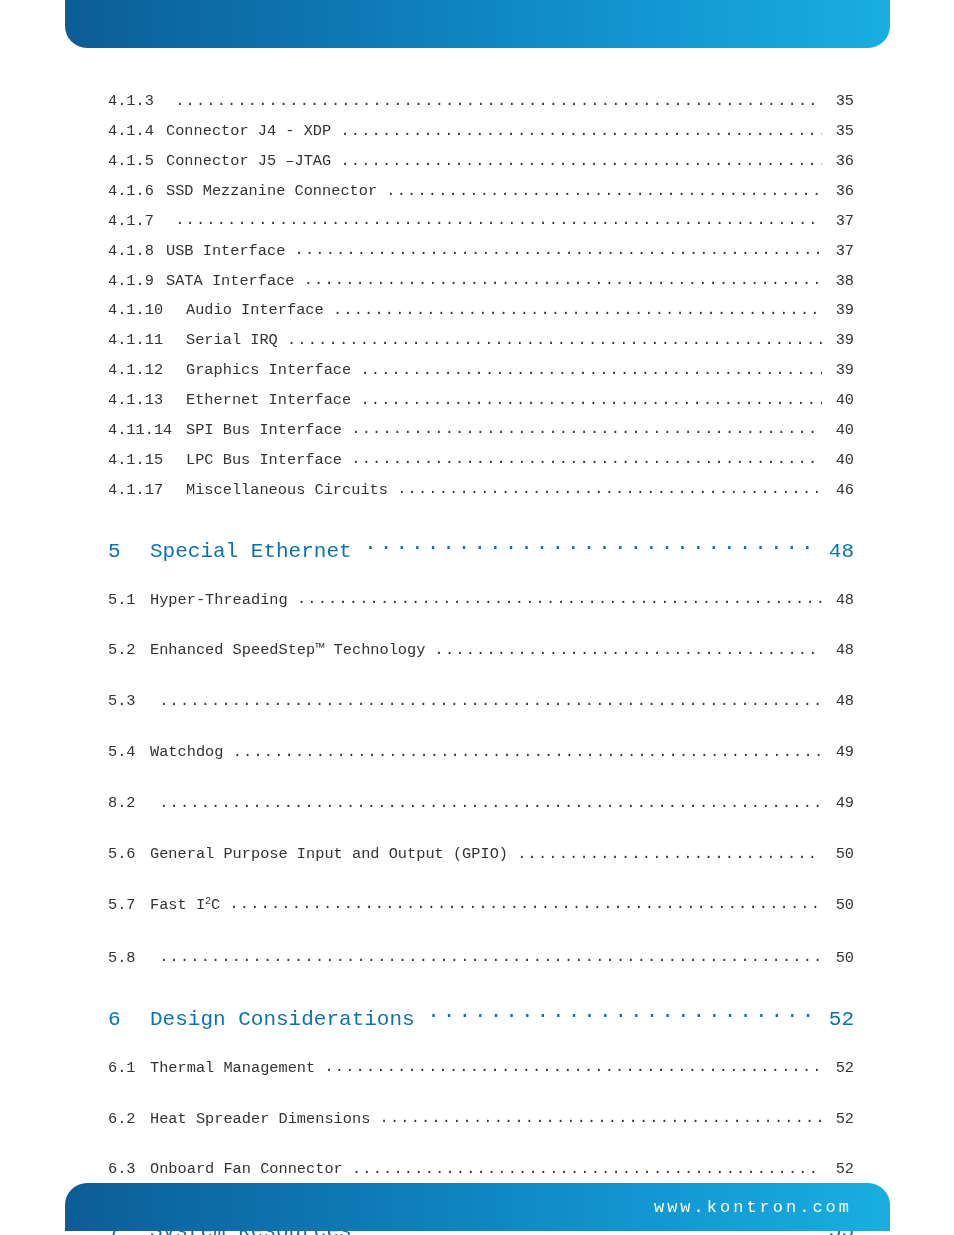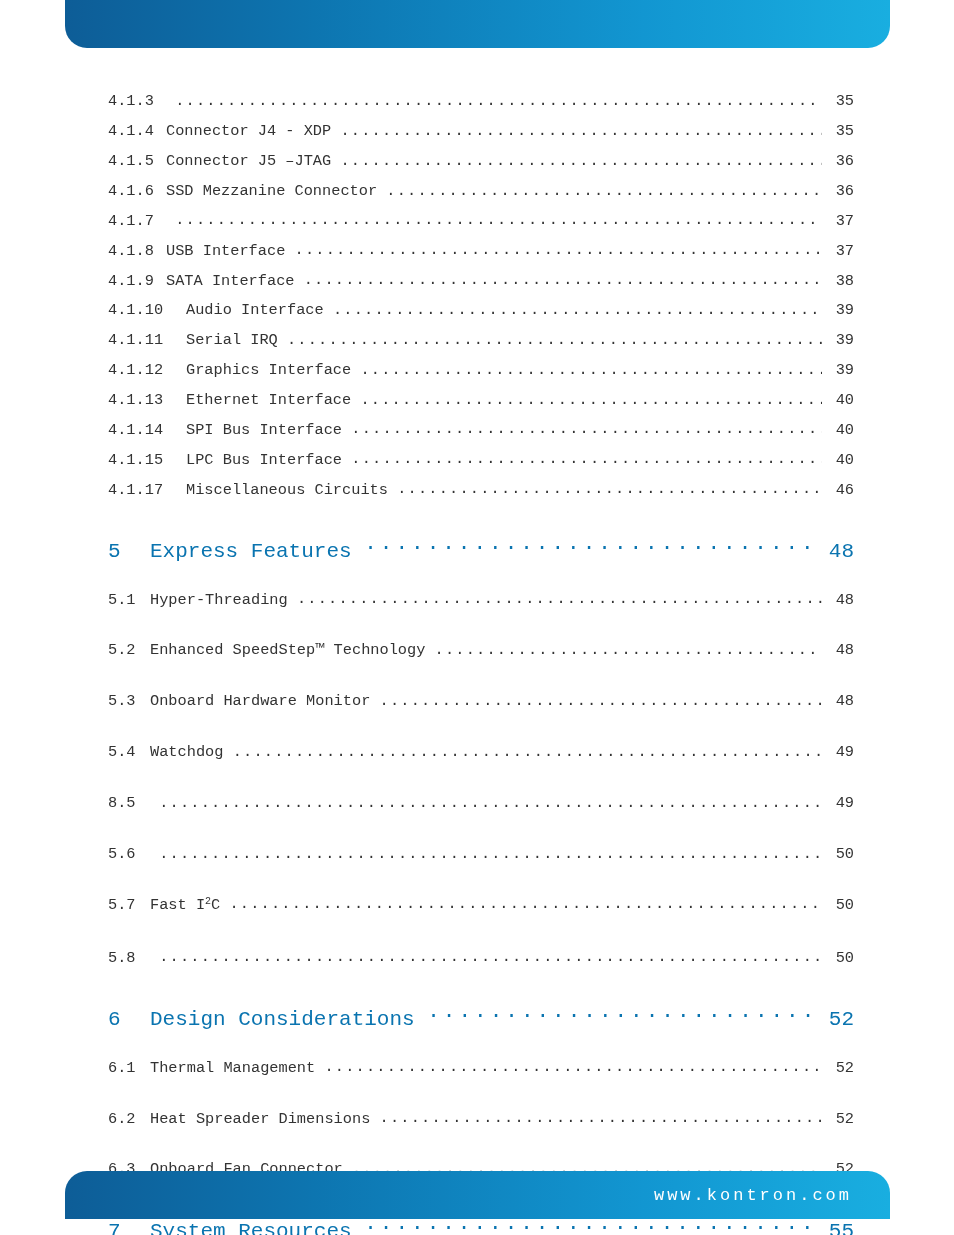--- a/index.html
+++ b/index.html
@@ -5,21 +5,21 @@
   html,body{margin:0;padding:0;background:#fff}
   body{width:954px;height:1235px;position:relative;
        font-family:"Courier New",monospace;color:#333}
 
   
   .topbar{position:absolute;left:65px;top:0;width:825px;height:48px;
           border-bottom-left-radius:22px;border-bottom-right-radius:22px;
           background:linear-gradient(90deg,#0d5d97 0%,#0d75b0 30%,#1296d1 70%,#19aee0 100%)}
 
   
-  .footerbar{position:absolute;left:65px;bottom:16px;width:825px;height:48px;
+  .footerbar{position:absolute;left:65px;bottom:4px;width:825px;height:48px;
              border-top-left-radius:22px;border-top-right-radius:22px;
              background:linear-gradient(90deg,#0d5d97 0%,#0d75b0 30%,#1296d1 70%,#19aee0 100%);
              color:#fff;display:flex;align-items:center;justify-content:flex-end;
              padding-right:38px;box-sizing:border-box;font-size:17px;letter-spacing:3px}
 
   
   .content{position:absolute;left:108px;right:100px;top:86px;bottom:80px}
 
   .row{display:flex;white-space:nowrap;font-size:15.3px;line-height:28.5px;align-items:baseline}
   .num{flex:0 0 auto}
@@ -131,21 +131,21 @@
       </div>
       <div class="row l3-row">
         <span class="num numw1">4.1.13</span>
         <span class="title">Ethernet Interface</span>
         <span>&nbsp;</span>
         <span class="dots"></span>
         <span>&nbsp;</span>
         <span class="pg">40</span>
       </div>
       <div class="row l3-row">
-        <span class="num numw1">4.1.14</span>
+        <span class="num numw1">4.11.14</span>
         <span class="title">SPI Bus Interface</span>
         <span>&nbsp;</span>
         <span class="dots"></span>
         <span>&nbsp;</span>
         <span class="pg">40</span>
       </div>
       <div class="row l3-row">
         <span class="num numw1">4.1.15</span>
         <span class="title">LPC Bus Interface</span>
         <span>&nbsp;</span>
@@ -158,21 +158,21 @@
         <span class="title">Miscellaneous Circuits</span>
         <span>&nbsp;</span>
         <span class="dots"></span>
         <span>&nbsp;</span>
         <span class="pg">46</span>
       </div>
     </div>
   <div id="chapters">
       <div class="chapter-row">
         <span class="num">5</span>
-        <span class="title">Express Features</span>
+        <span class="title">Special Ethernet</span>
         <span>&nbsp;</span>
         <span class="dots"></span>
         <span>&nbsp;</span>
         <span class="pg">48</span>
       </div>
       <div class="row l2-row">
         <span class="num numw2">5.1</span>
         <span class="title">Hyper-Threading</span>
         <span>&nbsp;</span>
         <span class="dots"></span>
@@ -182,43 +182,43 @@
       <div class="row l2-row">
         <span class="num numw2">5.2</span>
         <span class="title">Enhanced SpeedStep™ Technology</span>
         <span>&nbsp;</span>
         <span class="dots"></span>
         <span>&nbsp;</span>
         <span class="pg">48</span>
       </div>
       <div class="row l2-row">
         <span class="num numw2">5.3</span>
-        <span class="title">Onboard Hardware Monitor</span>
         <span>&nbsp;</span>
         <span class="dots"></span>
         <span>&nbsp;</span>
         <span class="pg">48</span>
       </div>
       <div class="row l2-row">
         <span class="num numw2">5.4</span>
         <span class="title">Watchdog</span>
         <span>&nbsp;</span>
         <span class="dots"></span>
         <span>&nbsp;</span>
         <span class="pg">49</span>
       </div>
       <div class="row l2-row">
-        <span class="num numw2">8.5</span>
+        <span class="num numw2">8.2</span>
         <span>&nbsp;</span>
         <span class="dots"></span>
         <span>&nbsp;</span>
         <span class="pg">49</span>
       </div>
       <div class="row l2-row">
         <span class="num numw2">5.6</span>
+        <span class="title">General Purpose Input and Output (GPIO)</span>
         <span>&nbsp;</span>
         <span class="dots"></span>
         <span>&nbsp;</span>
         <span class="pg">50</span>
       </div>
       <div class="row l2-row">
         <span class="num numw2">5.7</span>
         <span class="title">Fast I<span class="super">2</span>C</span>
         <span>&nbsp;</span>
         <span class="dots"></span>

